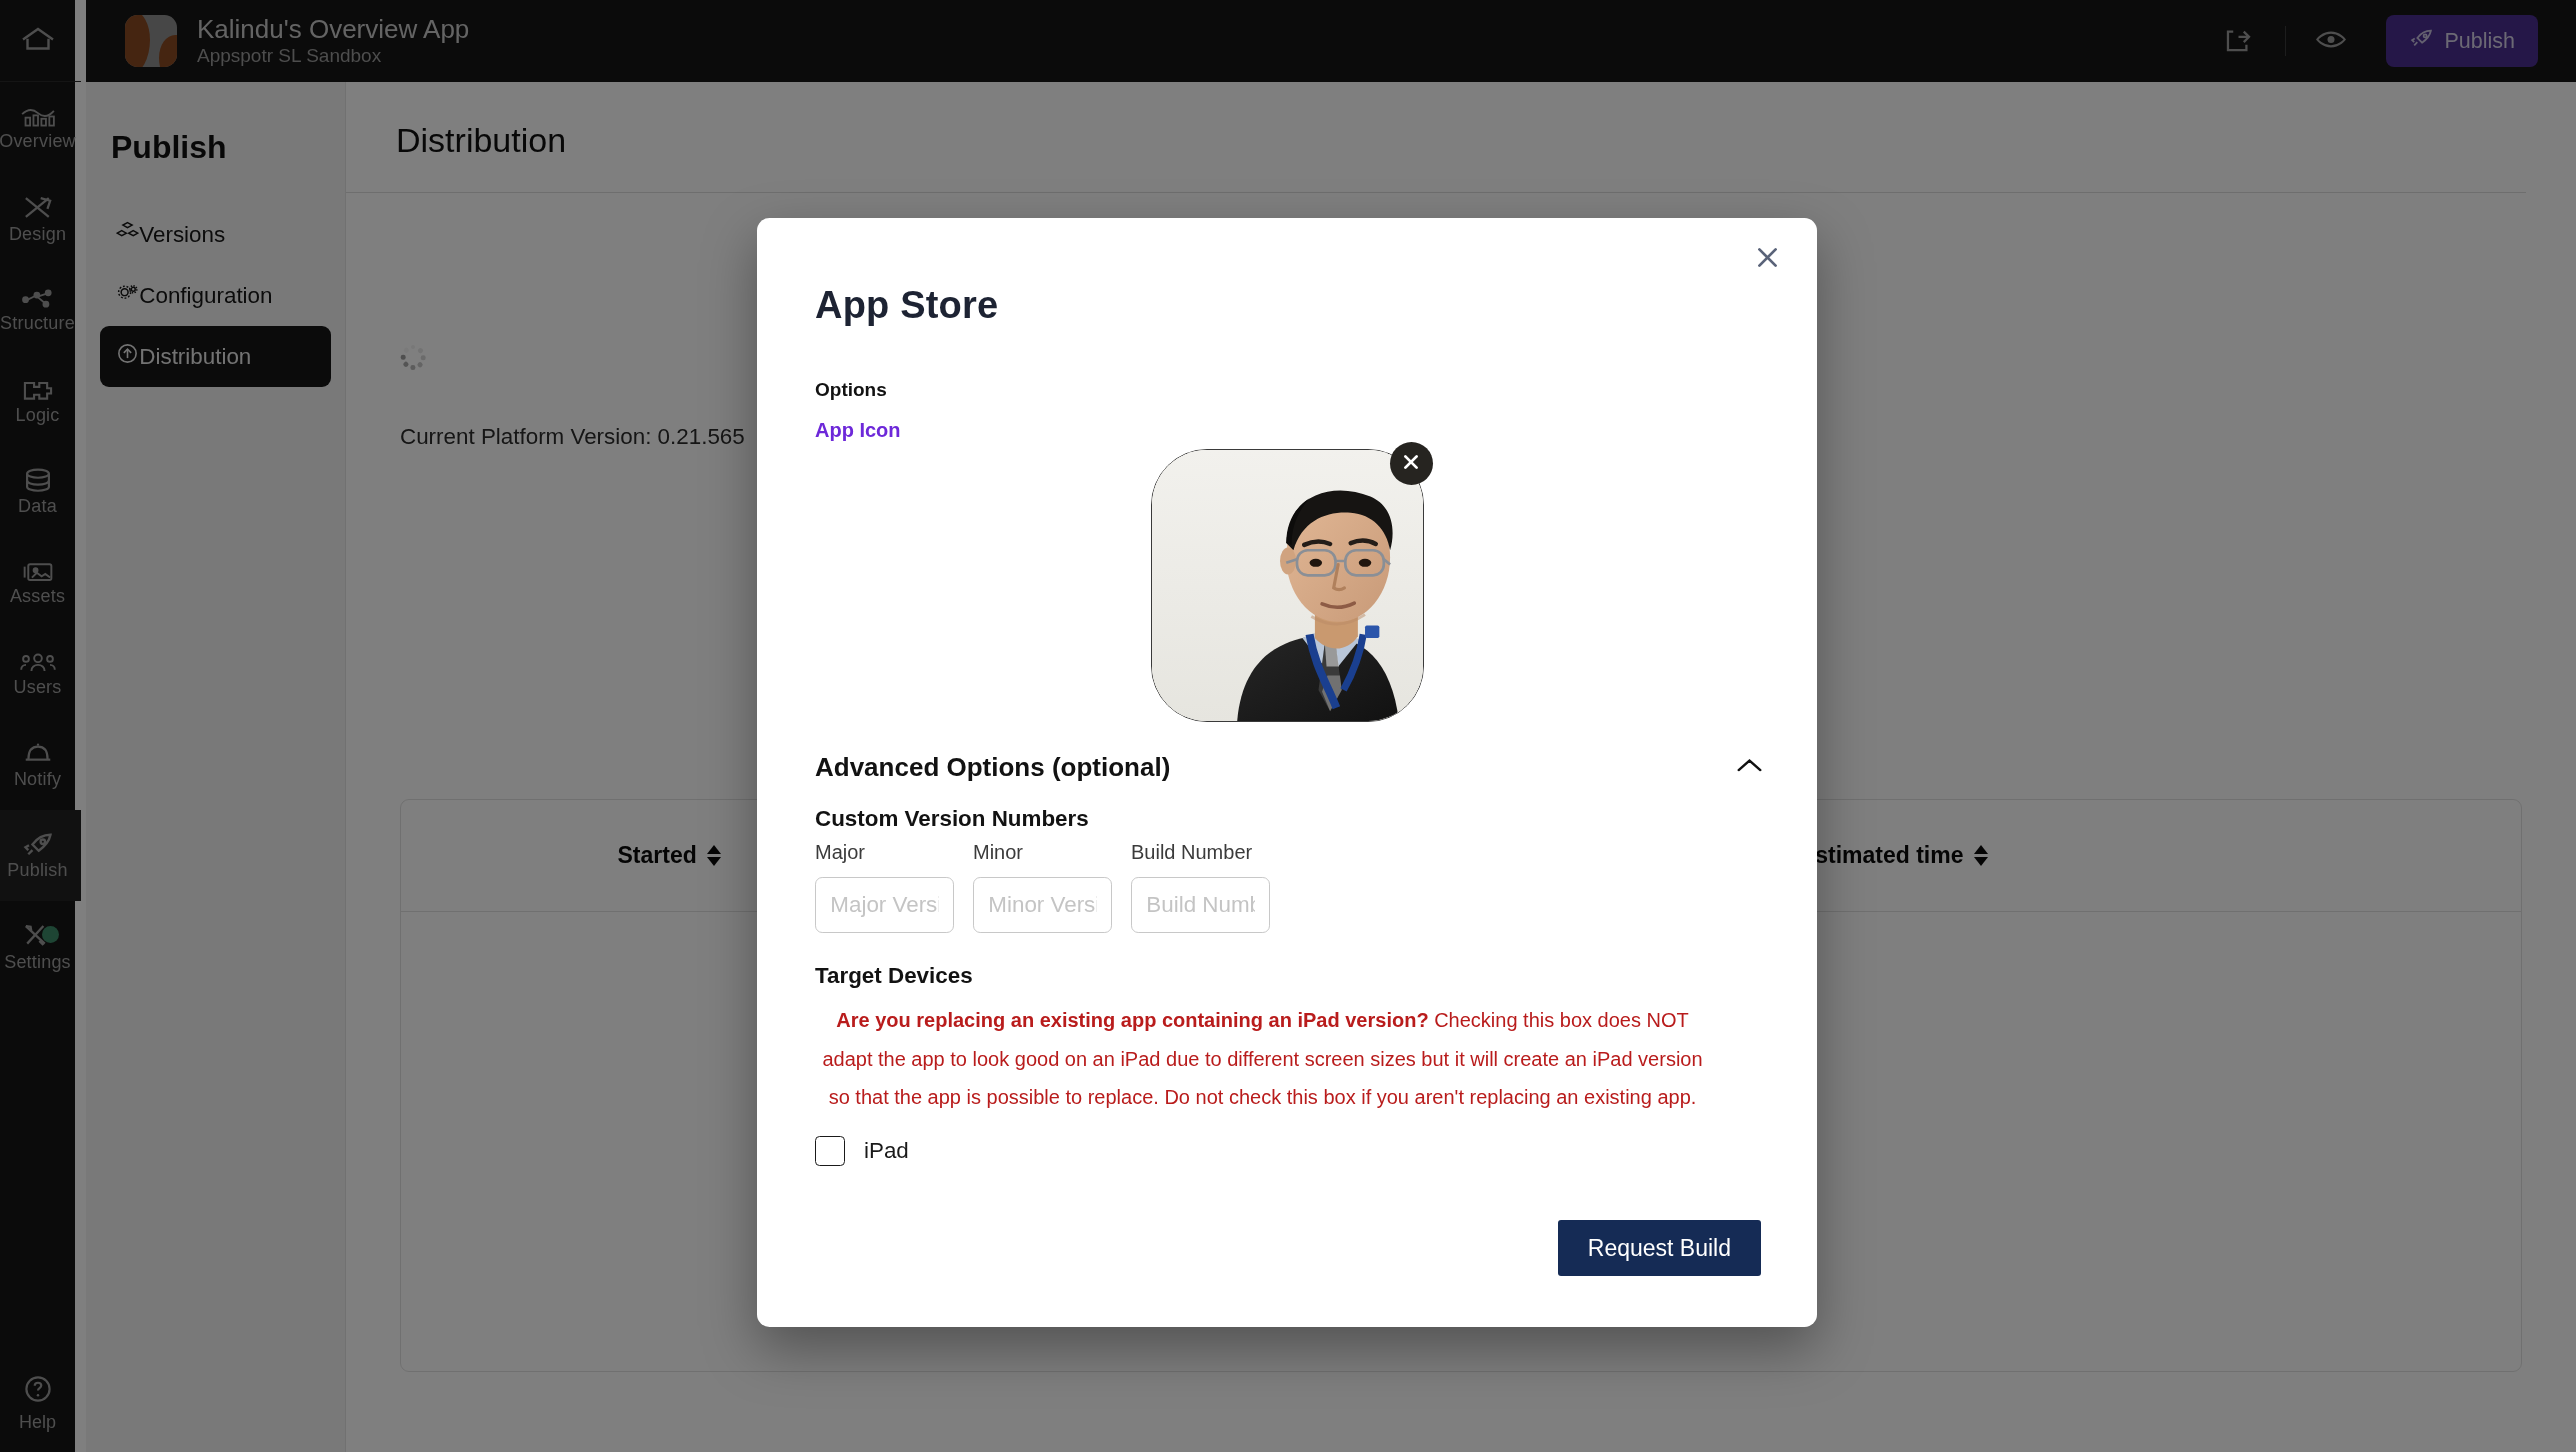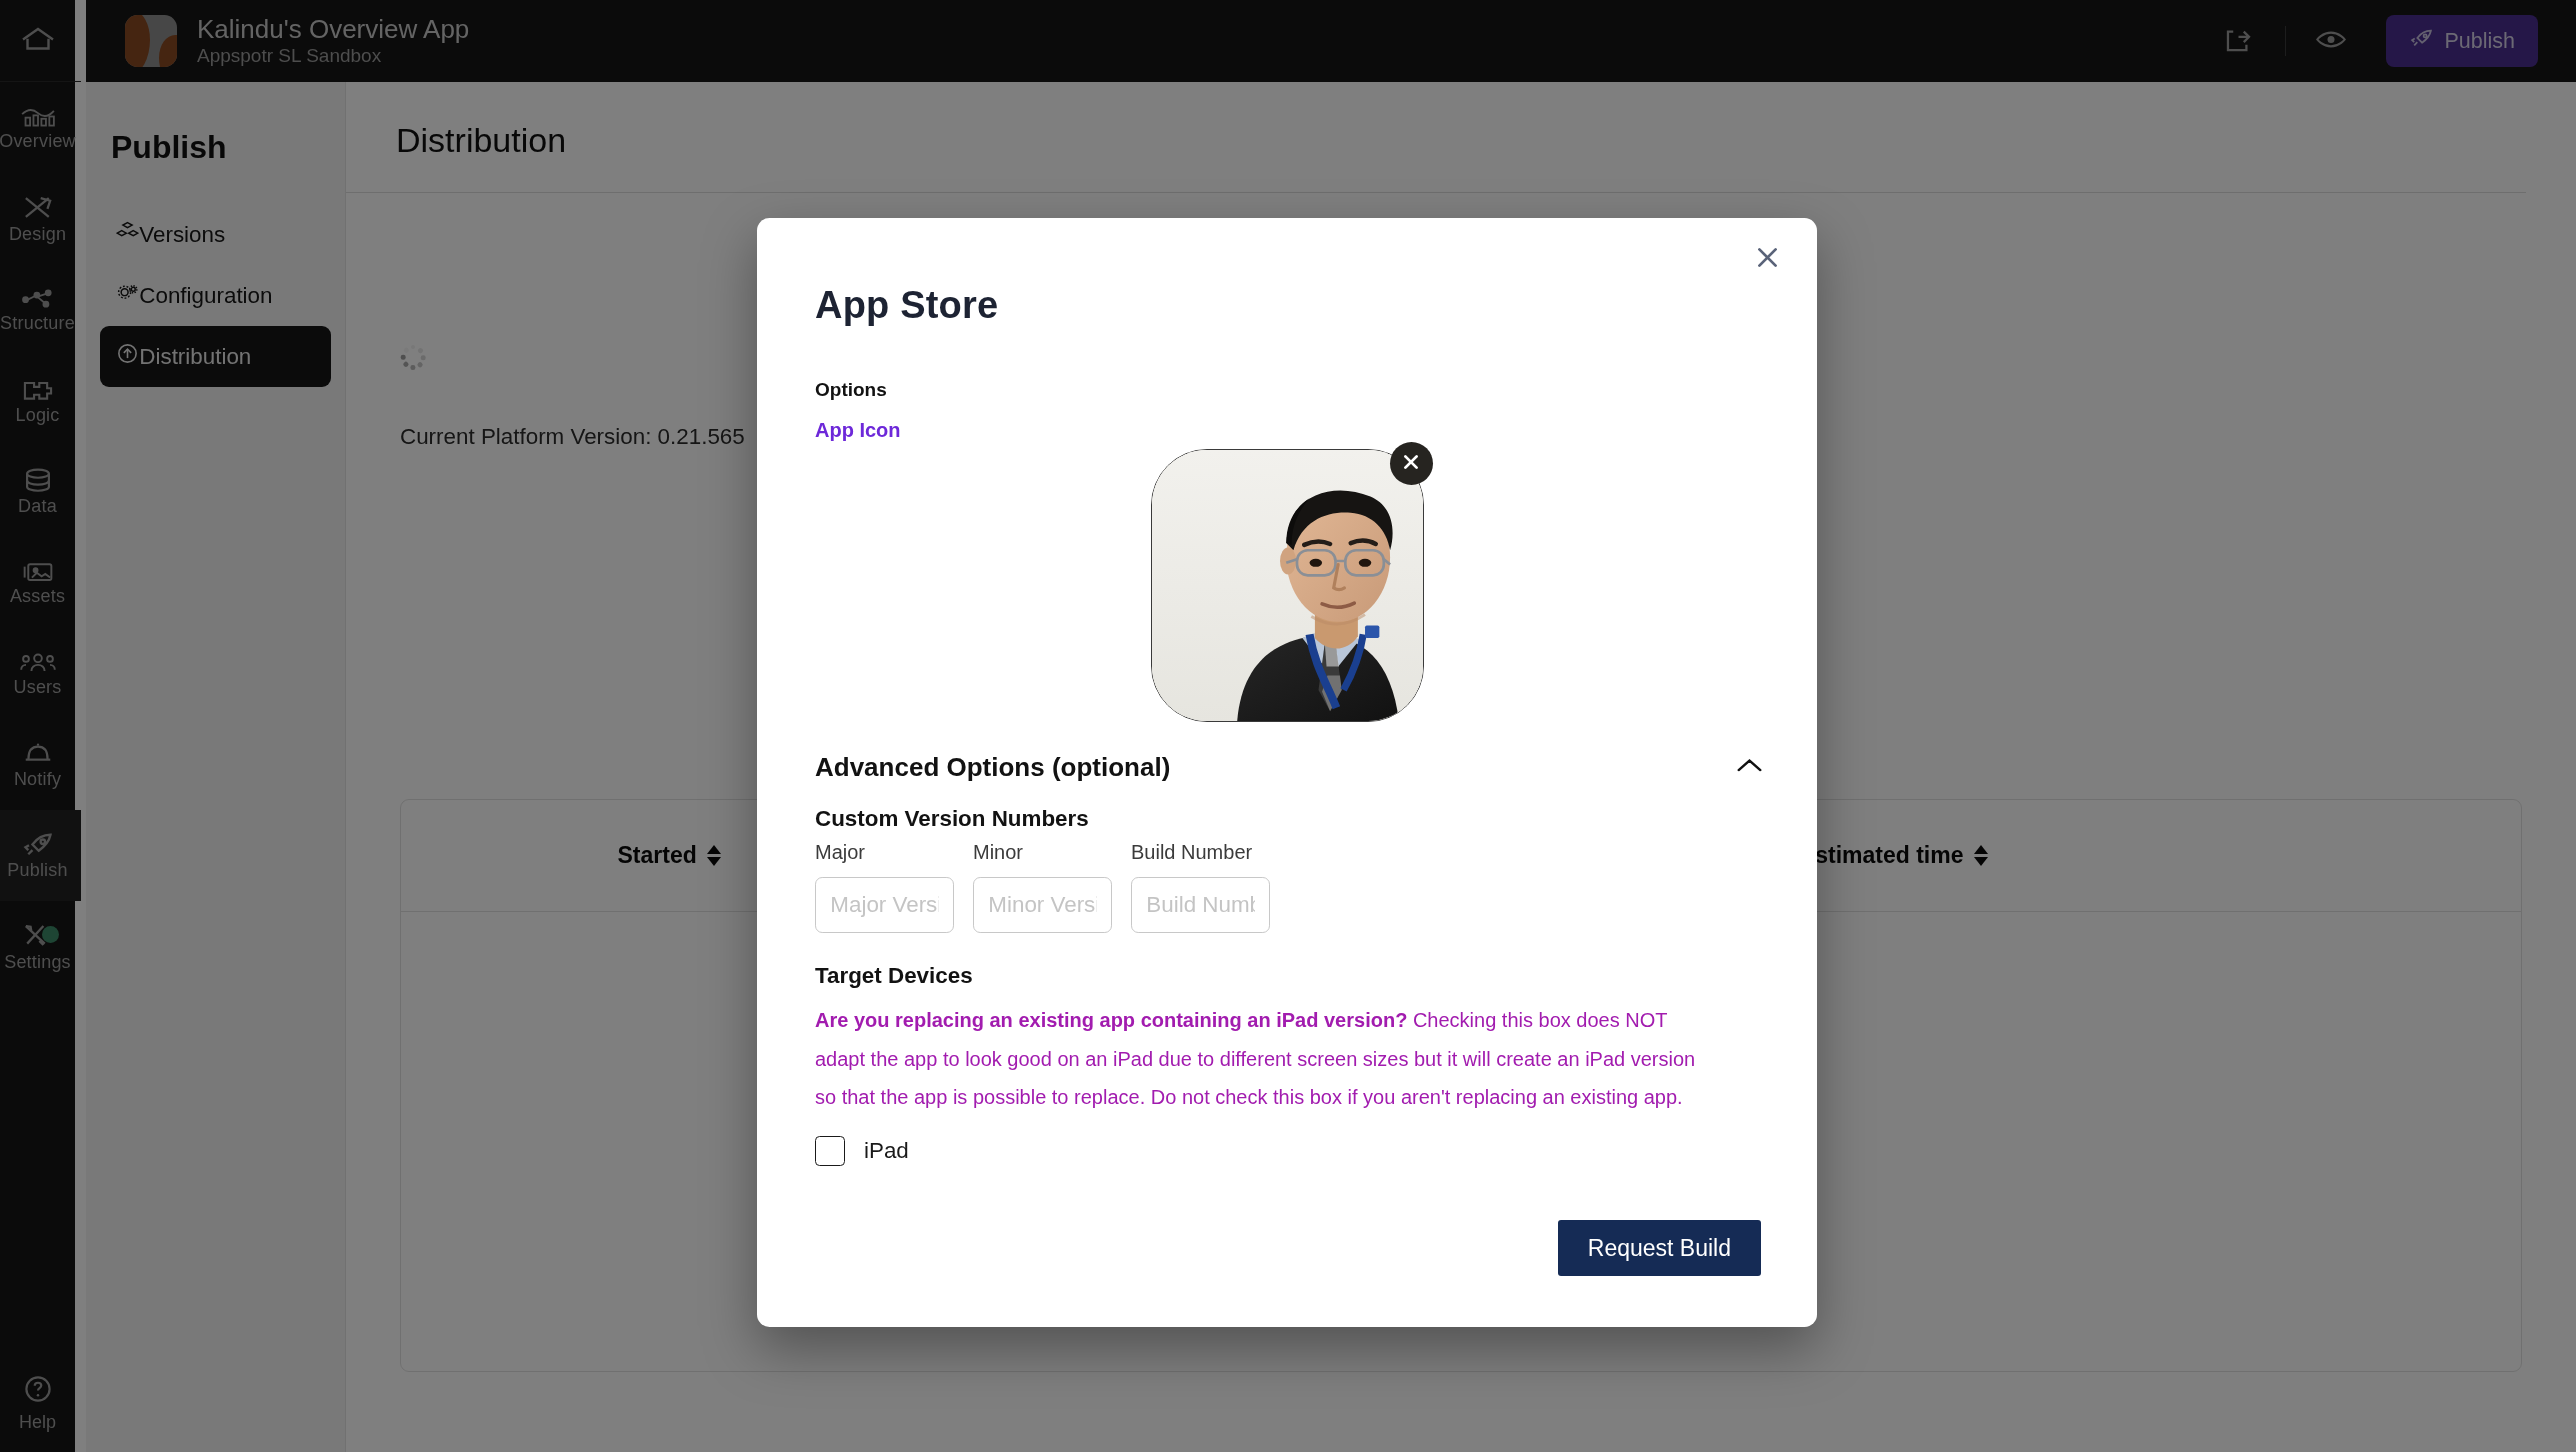--- a/index.html
+++ b/index.html
@@ -187,22 +187,23 @@
   .vlab { font-size: 20px; color: #3b3b3b; }
   .vrow-inputs { display: flex; padding: 12.5px 0 0 58px; gap: 19px; }
   .vinput {
     width: 139px; height: 56px; border: 0.9px solid #c8c8c8; border-radius: 7.2px;
     padding: 0 14.3px; font-size: 22.4px; color: #333; background: #fff;
     font-family: "Liberation Sans", sans-serif;
   }
   .vinput::placeholder { color: #c4c4c4; }
   .td-title { font-size: 22.4px; font-weight: bold; color: #121212; padding: 30px 0 0 58px; }
   .td-para {
-    font-size: 20px; color: #a21caf; line-height: 1.92;
+    font-size: 20px; color: #b91c1c; line-height: 1.92;
     padding: 12.5px 107px 0 58px;
+    text-align: center;
   }
   .td-para b { font-weight: bold; }
   .cb-row { display: flex; align-items: center; gap: 19px; padding: 20px 0 0 58px; }
   .cbox {
     width: 30px; height: 30px; border: 1.8px solid #1a1a1a; border-radius: 4.5px;
     background: #fff; cursor: pointer;
   }
   .cb-label { font-size: 22.4px; color: #1a1a1a; }
   .req-row { display: flex; justify-content: flex-end; padding: 54px 56px 0 0; }
   .req-btn {

